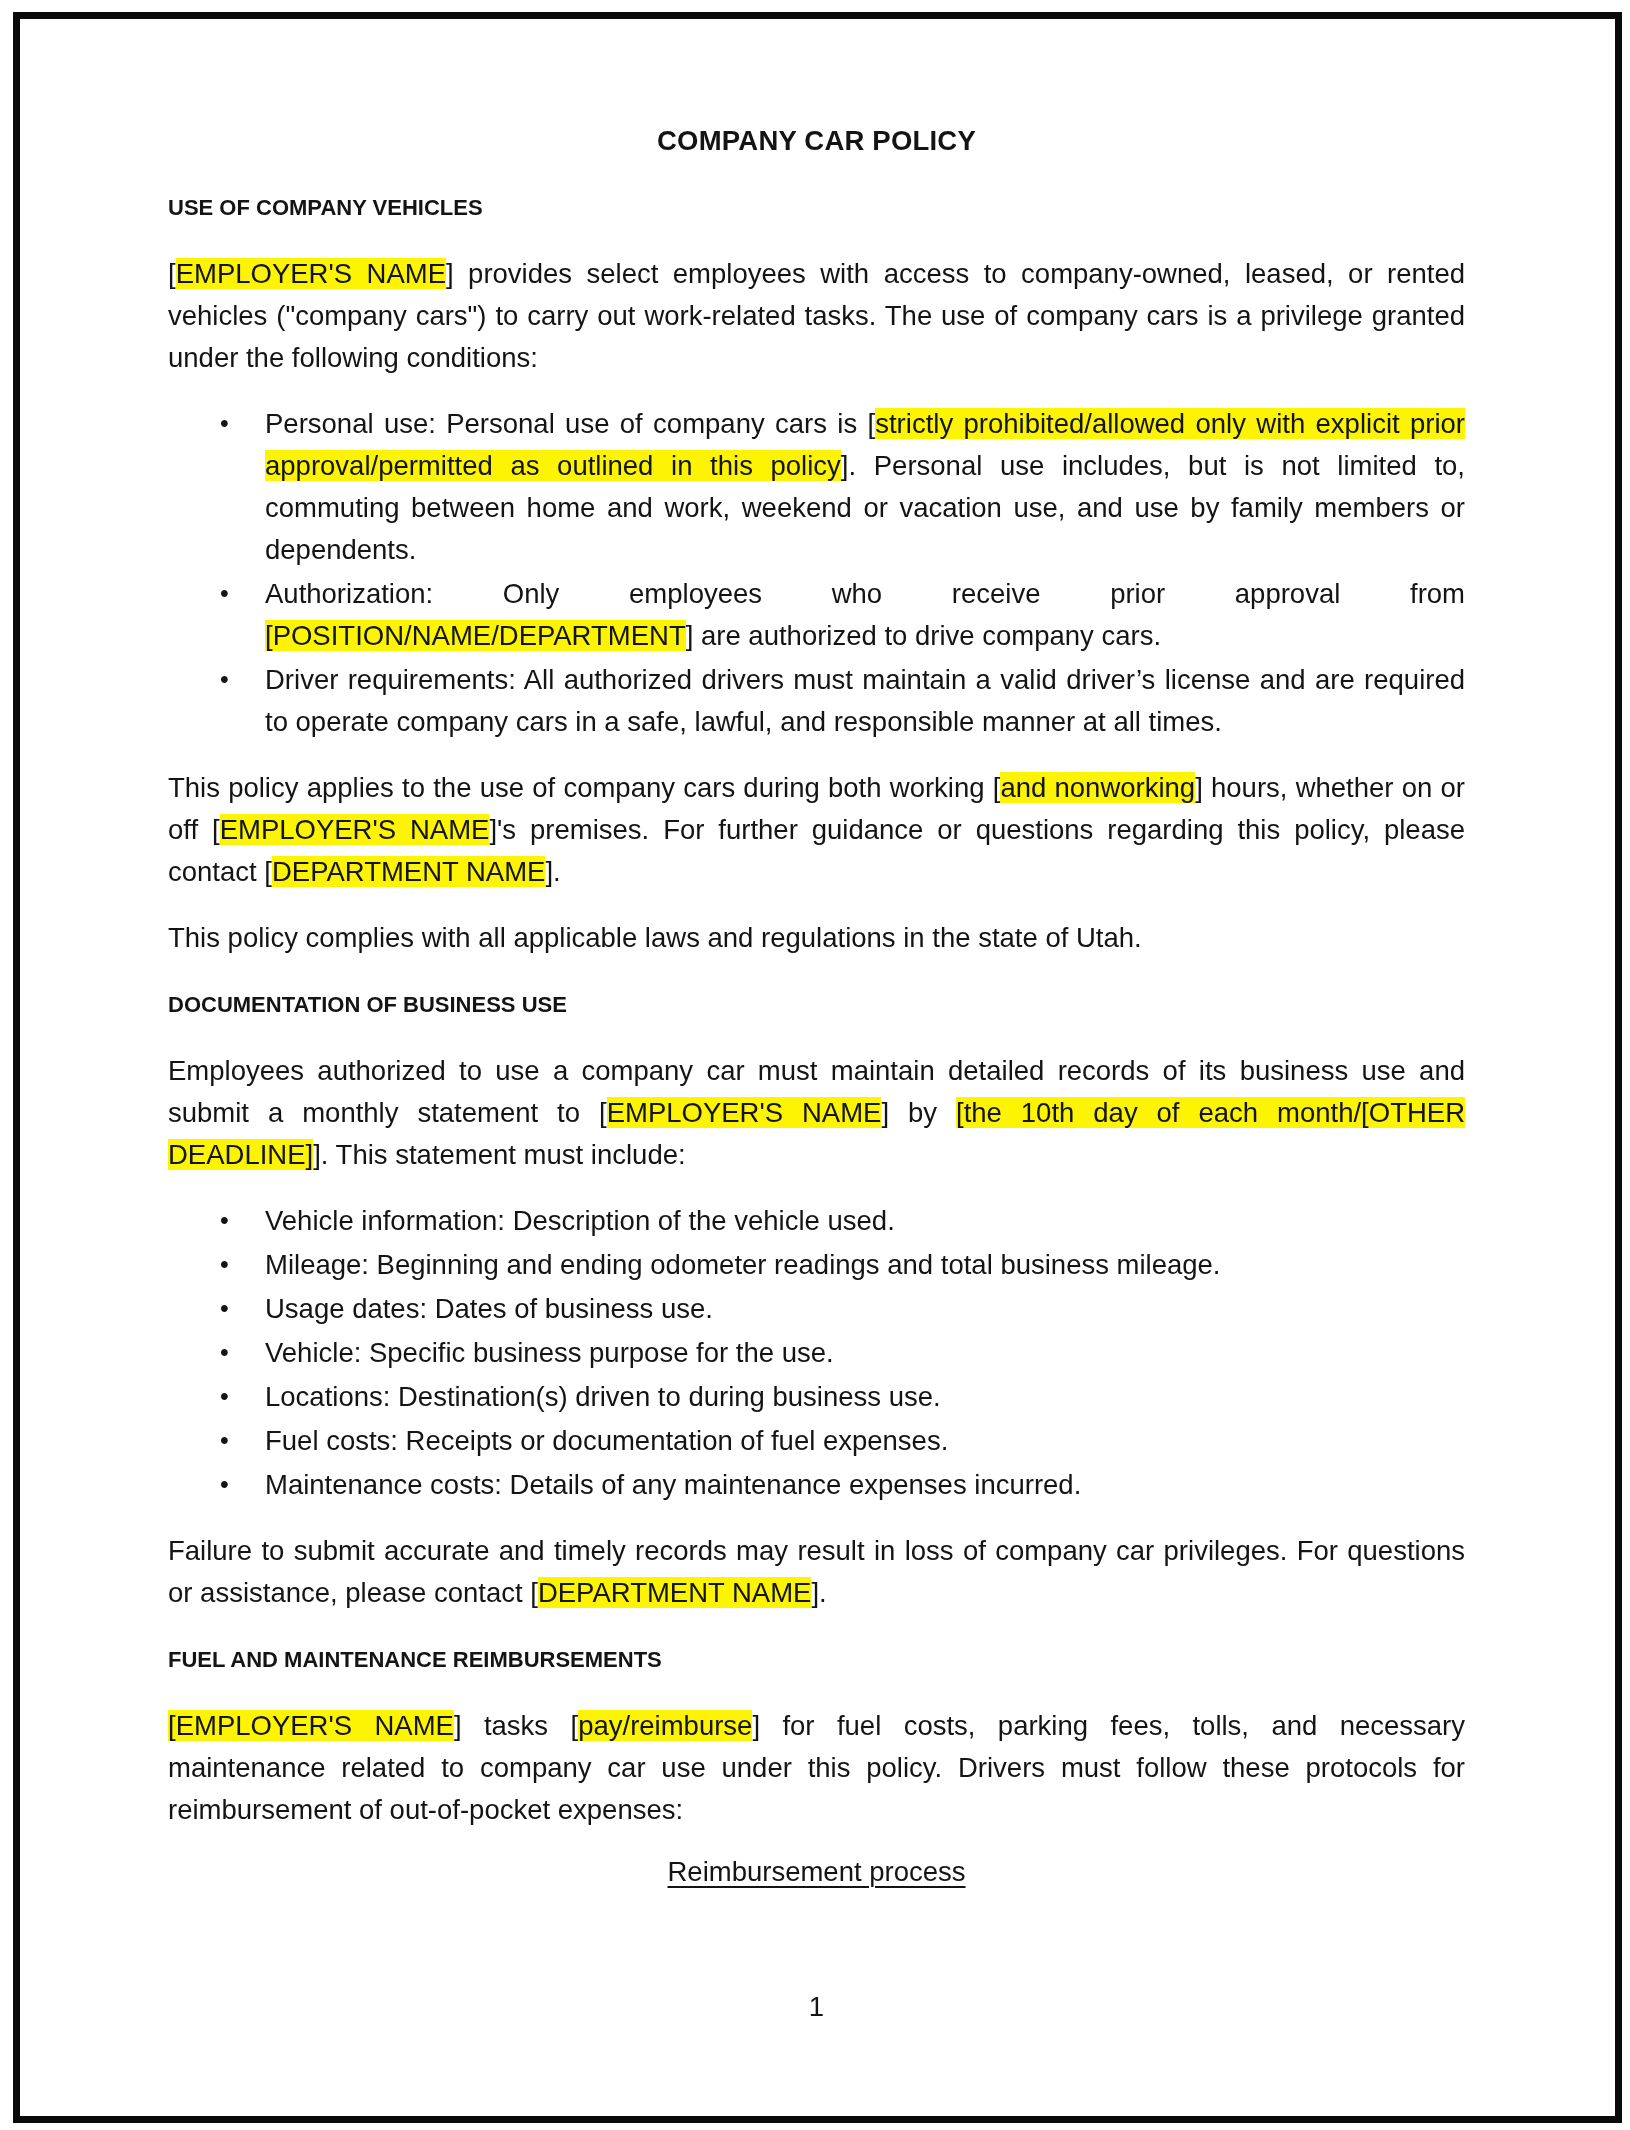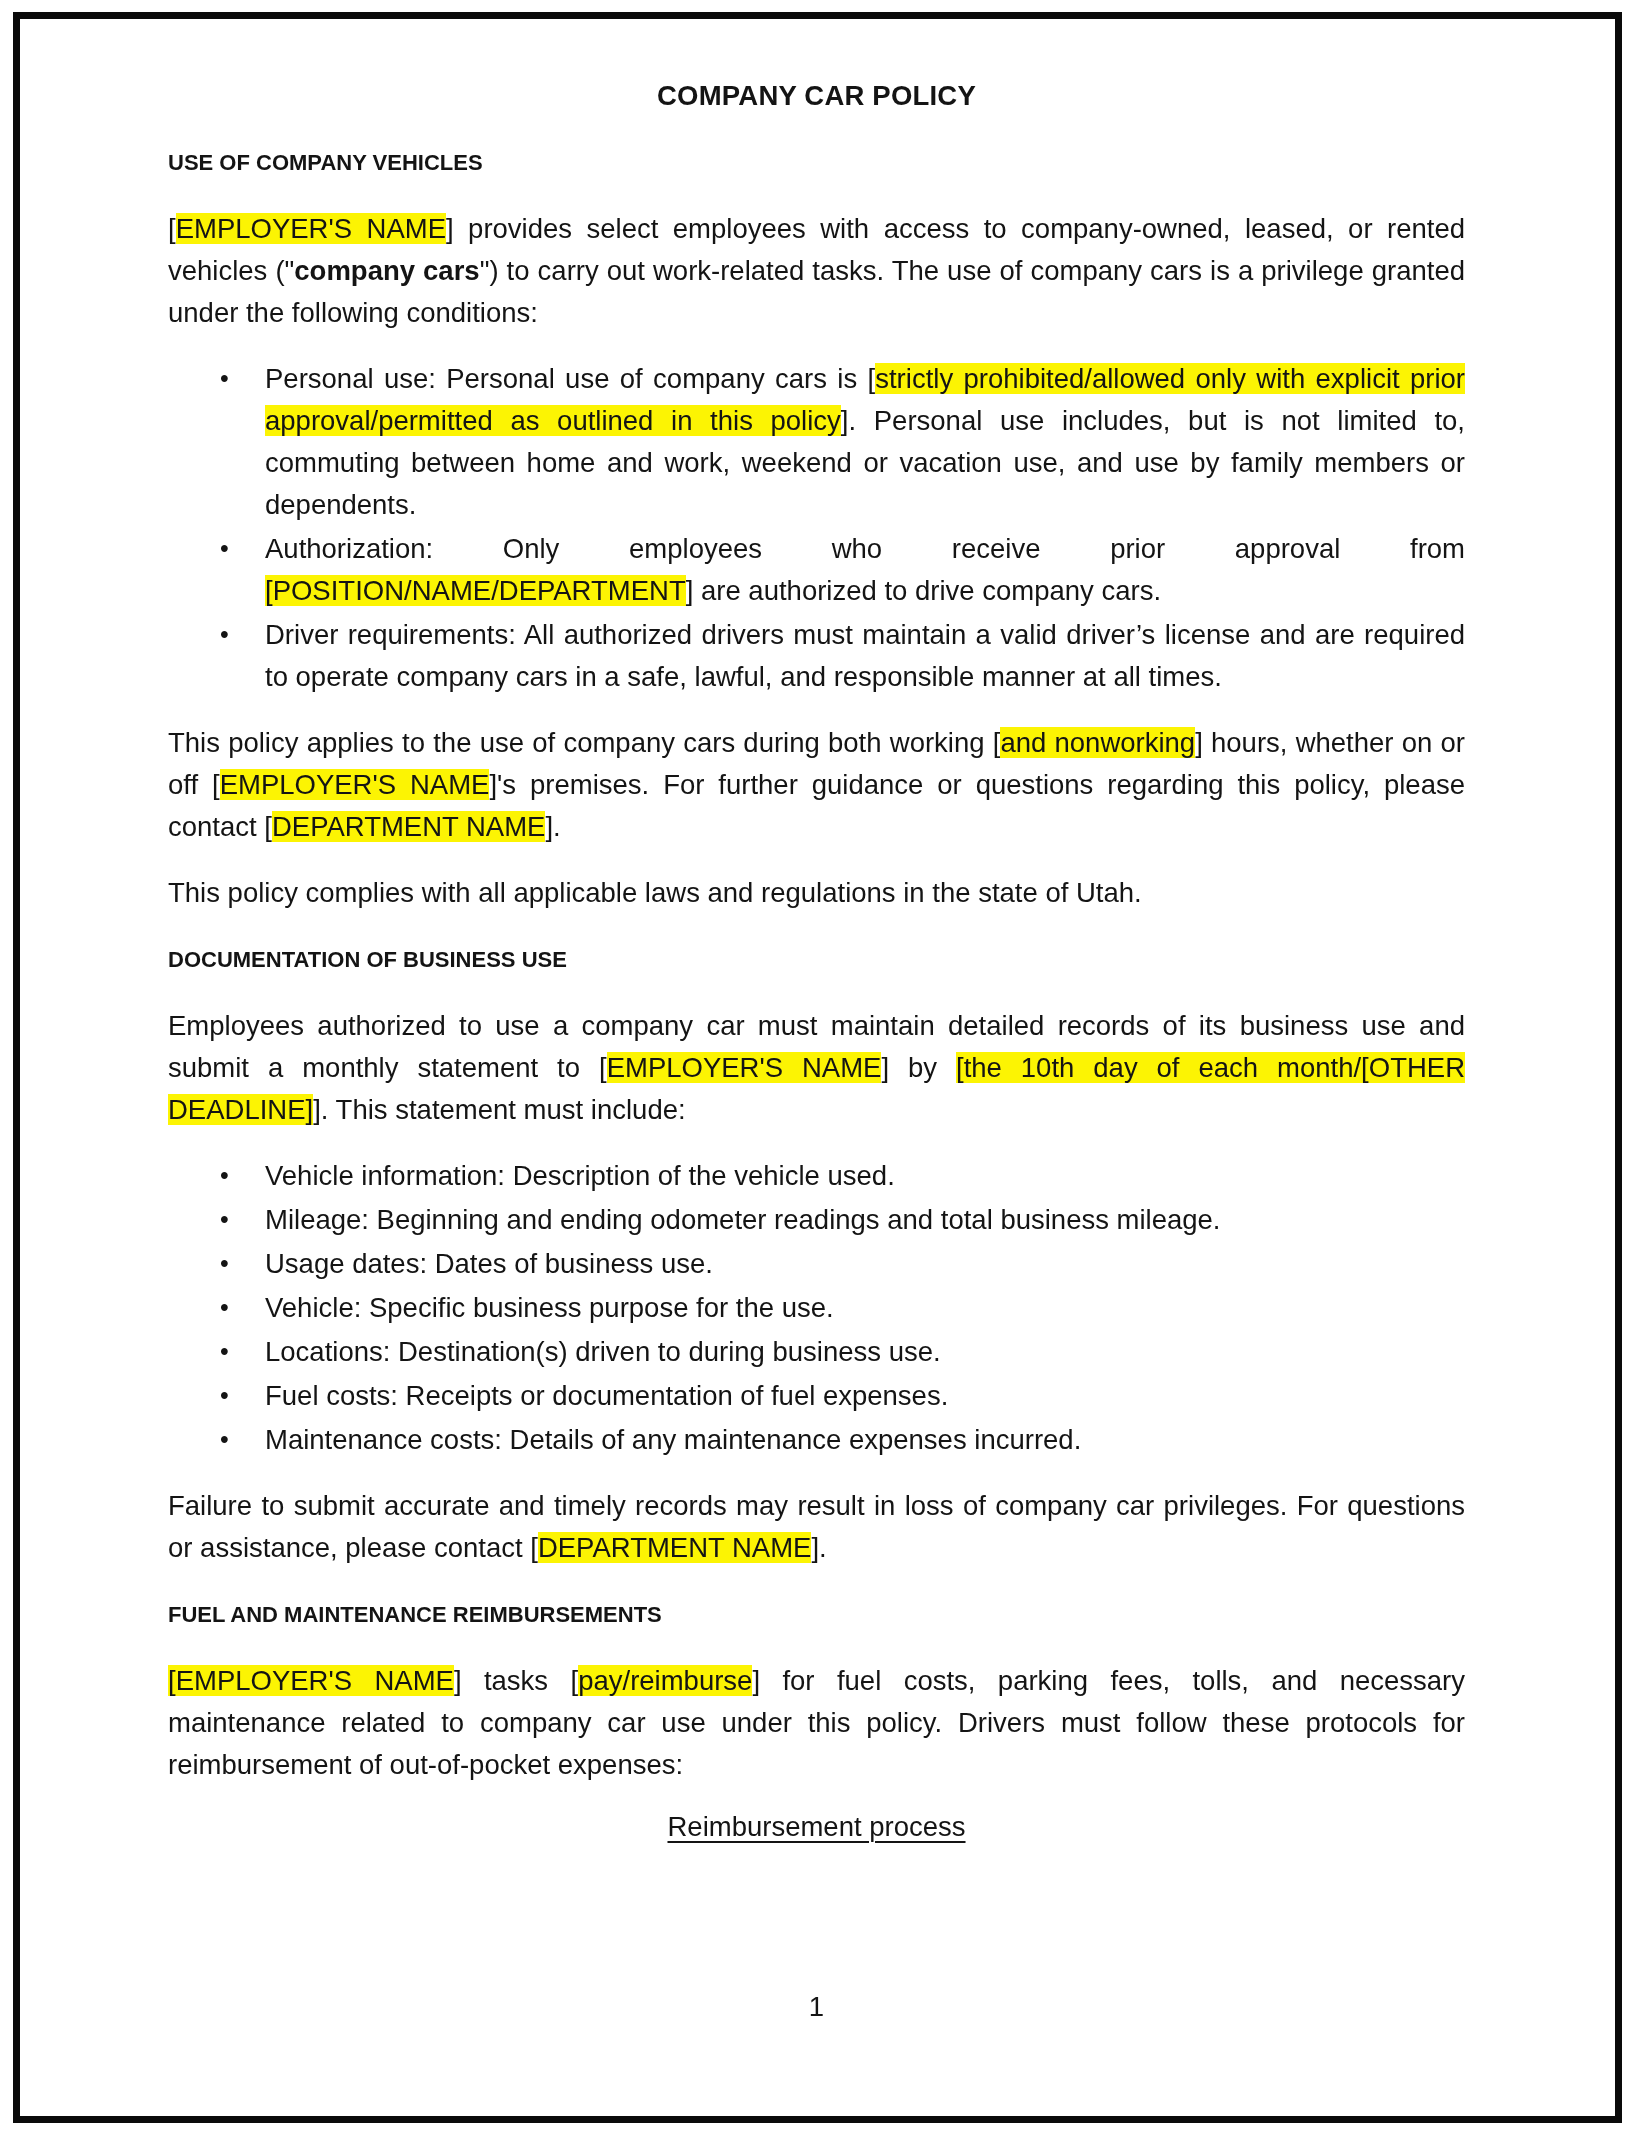--- a/index.html
+++ b/index.html
@@ -27,21 +27,21 @@
   .content {
     position: absolute;
     left: 168px;
     top: 0;
     width: 1297px;
     font-size: 27.5px;
     line-height: 42px;
   }
   h1.doc-title {
     margin: 0;
-    padding-top: 75px;
+    padding-top: 120px;
     font-size: 27.5px;
     line-height: 42px;
     font-weight: 700;
     text-align: center;
     letter-spacing: 0.2px;
   }
   .blocks h2 {
     margin: 25px 0 0 0;
     font-size: 22px;
     line-height: 42px;
@@ -71,21 +71,21 @@
   }
   .blocks li .marker {
     position: absolute;
     left: 52px;
     top: -1px;
     font-size: 25px;
   }
   .hl {
     background: var(--hl, #fcf403);
   }
-  .b { font-weight: 700; }
+  .b { font-weight: 400; }
   .u {
     text-decoration: underline;
     text-decoration-thickness: 2px;
     text-underline-offset: 5px;
   }
   .page-number {
     position: absolute;
     left: 168px;
     top: 1986px;
     width: 1297px;

